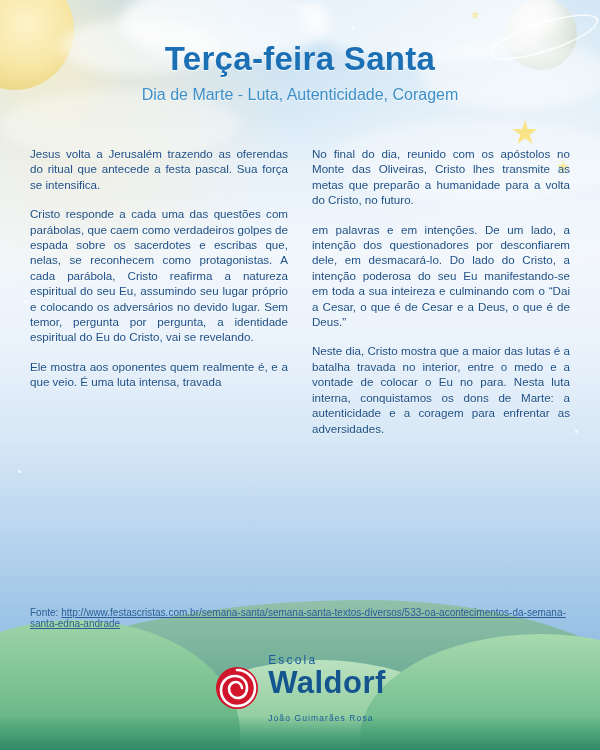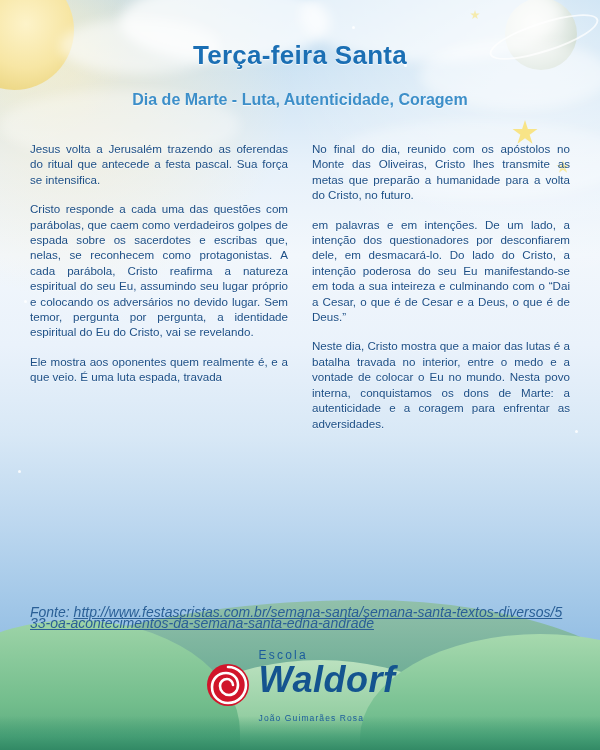--- a/index.html
+++ b/index.html
@@ -150,64 +150,63 @@
   }
 
   
   .header {
     position: relative;
     padding-top: 40px;
     text-align: center;
   }
   .title {
     margin: 0;
-    font-size: 26px;
+    font-size: 33px;
     font-weight: bold;
     color: #1b6fb4;
     letter-spacing: 0.3px;
     text-shadow: 0 1px 1px rgba(255,255,255,0.85);
   }
   .subtitle {
-    margin: 20px 0 0 0;
+    margin: 8px 0 0 0;
     font-size: 16px;
-    font-weight: bold;
+    font-weight: normal;
     color: #3d8fc9;
     text-shadow: 0 1px 1px rgba(255,255,255,0.8);
   }
 
   
   .columns {
     position: relative;
     margin: 28px 30px 0 30px;
     display: flex;
     gap: 24px;
   }
   .col {
     width: 262px;
   }
   .col p {
-    margin: 4px 0 14px 0;
+    margin: 14px 0 14px 0;
     font-size: 11.6px;
     line-height: 15.4px;
     color: #1d4f86;
     text-align: justify;
     text-shadow: 0 1px 0 rgba(255,255,255,0.55);
   }
   .col p:last-child { margin-bottom: 0; }
 
   
   .source {
     position: absolute;
     left: 30px;
     top: 607px;
     width: 540px;
-    font-size: 14px;
+    font-size: 10px;
     line-height: 11px;
     color: #2a5f96;
-    font-style: italic;
   }
   .source a {
     color: #2a5f96;
     text-decoration: underline;
     word-break: break-all;
   }
 
   
   .logo {
     position: absolute;
@@ -230,26 +229,25 @@
     text-align: left;
   }
   .logo-escola {
     font-size: 12px;
     color: #1b5c9c;
     letter-spacing: 2.2px;
     display: block;
     margin-bottom: 1px;
   }
   .logo-waldorf {
-    font-size: 36px;
+    font-size: 31px;
     font-weight: bold;
     color: #14548f;
     letter-spacing: 0.5px;
     display: block;
-    font-style: italic;
   }
   .logo-joao {
     font-size: 8.5px;
     color: #1b5c9c;
     letter-spacing: 1.1px;
     display: block;
     margin-top: 16px;
   }
 </style>
 </head>
@@ -288,26 +286,26 @@
 
   <div class="header">
     <h1 class="title">Terça-feira Santa</h1>
     <p class="subtitle">Dia de Marte - Luta, Autenticidade, Coragem</p>
   </div>
 
   <div class="columns">
     <div class="col">
       <p>Jesus volta a Jerusalém trazendo as oferendas do ritual que antecede a festa pascal. Sua força se intensifica.</p>
       <p>Cristo responde a cada uma das questões com parábolas, que caem como verdadeiros golpes de espada sobre os sacerdotes e escribas que, nelas, se reconhecem como protagonistas. A cada parábola, Cristo reafirma a natureza espiritual do seu Eu, assumindo seu lugar próprio e colocando os adversários no devido lugar. Sem temor, pergunta por pergunta, a identidade espiritual do Eu do Cristo, vai se revelando.</p>
-      <p>Ele mostra aos oponentes quem realmente é, e a que veio. É uma luta espada, travada</p>
+      <p>Ele mostra aos oponentes quem realmente é, e a que veio. É uma luta intensa, travada</p>
     </div>
     <div class="col">
       <p>No final do dia, reunido com os apóstolos no Monte das Oliveiras, Cristo lhes transmite as metas que preparão a humanidade para a volta do Cristo, no futuro.</p>
       <p>em palavras e em intenções. De um lado, a intenção dos questionadores por desconfiarem dele, em desmacará-lo. Do lado do Cristo, a intenção poderosa do seu Eu manifestando-se em toda a sua inteireza e culminando com o “Dai a Cesar, o que é de Cesar e a Deus, o que é de Deus.”</p>
-      <p>Neste dia, Cristo mostra que a maior das lutas é a batalha travada no interior, entre o medo e a vontade de colocar o Eu no mundo. Nesta povo interna, conquistamos os dons de Marte: a autenticidade e a coragem para enfrentar as adversidades.</p>
+      <p>Neste dia, Cristo mostra que a maior das lutas é a batalha travada no interior, entre o medo e a vontade de colocar o Eu no para. Nesta luta interna, conquistamos os dons de Marte: a autenticidade e a coragem para enfrentar as adversidades.</p>
     </div>
   </div>
 
   <div class="source">
     <span>Fonte: </span><a href="#">http://www.festascristas.com.br/semana-santa/semana-santa-textos-diversos/533-oa-acontecimentos-da-semana-santa-edna-andrade</a>
   </div>
 
   <div class="logo">
     <div class="rose">
       <svg width="46" height="46" viewBox="0 0 46 46">

